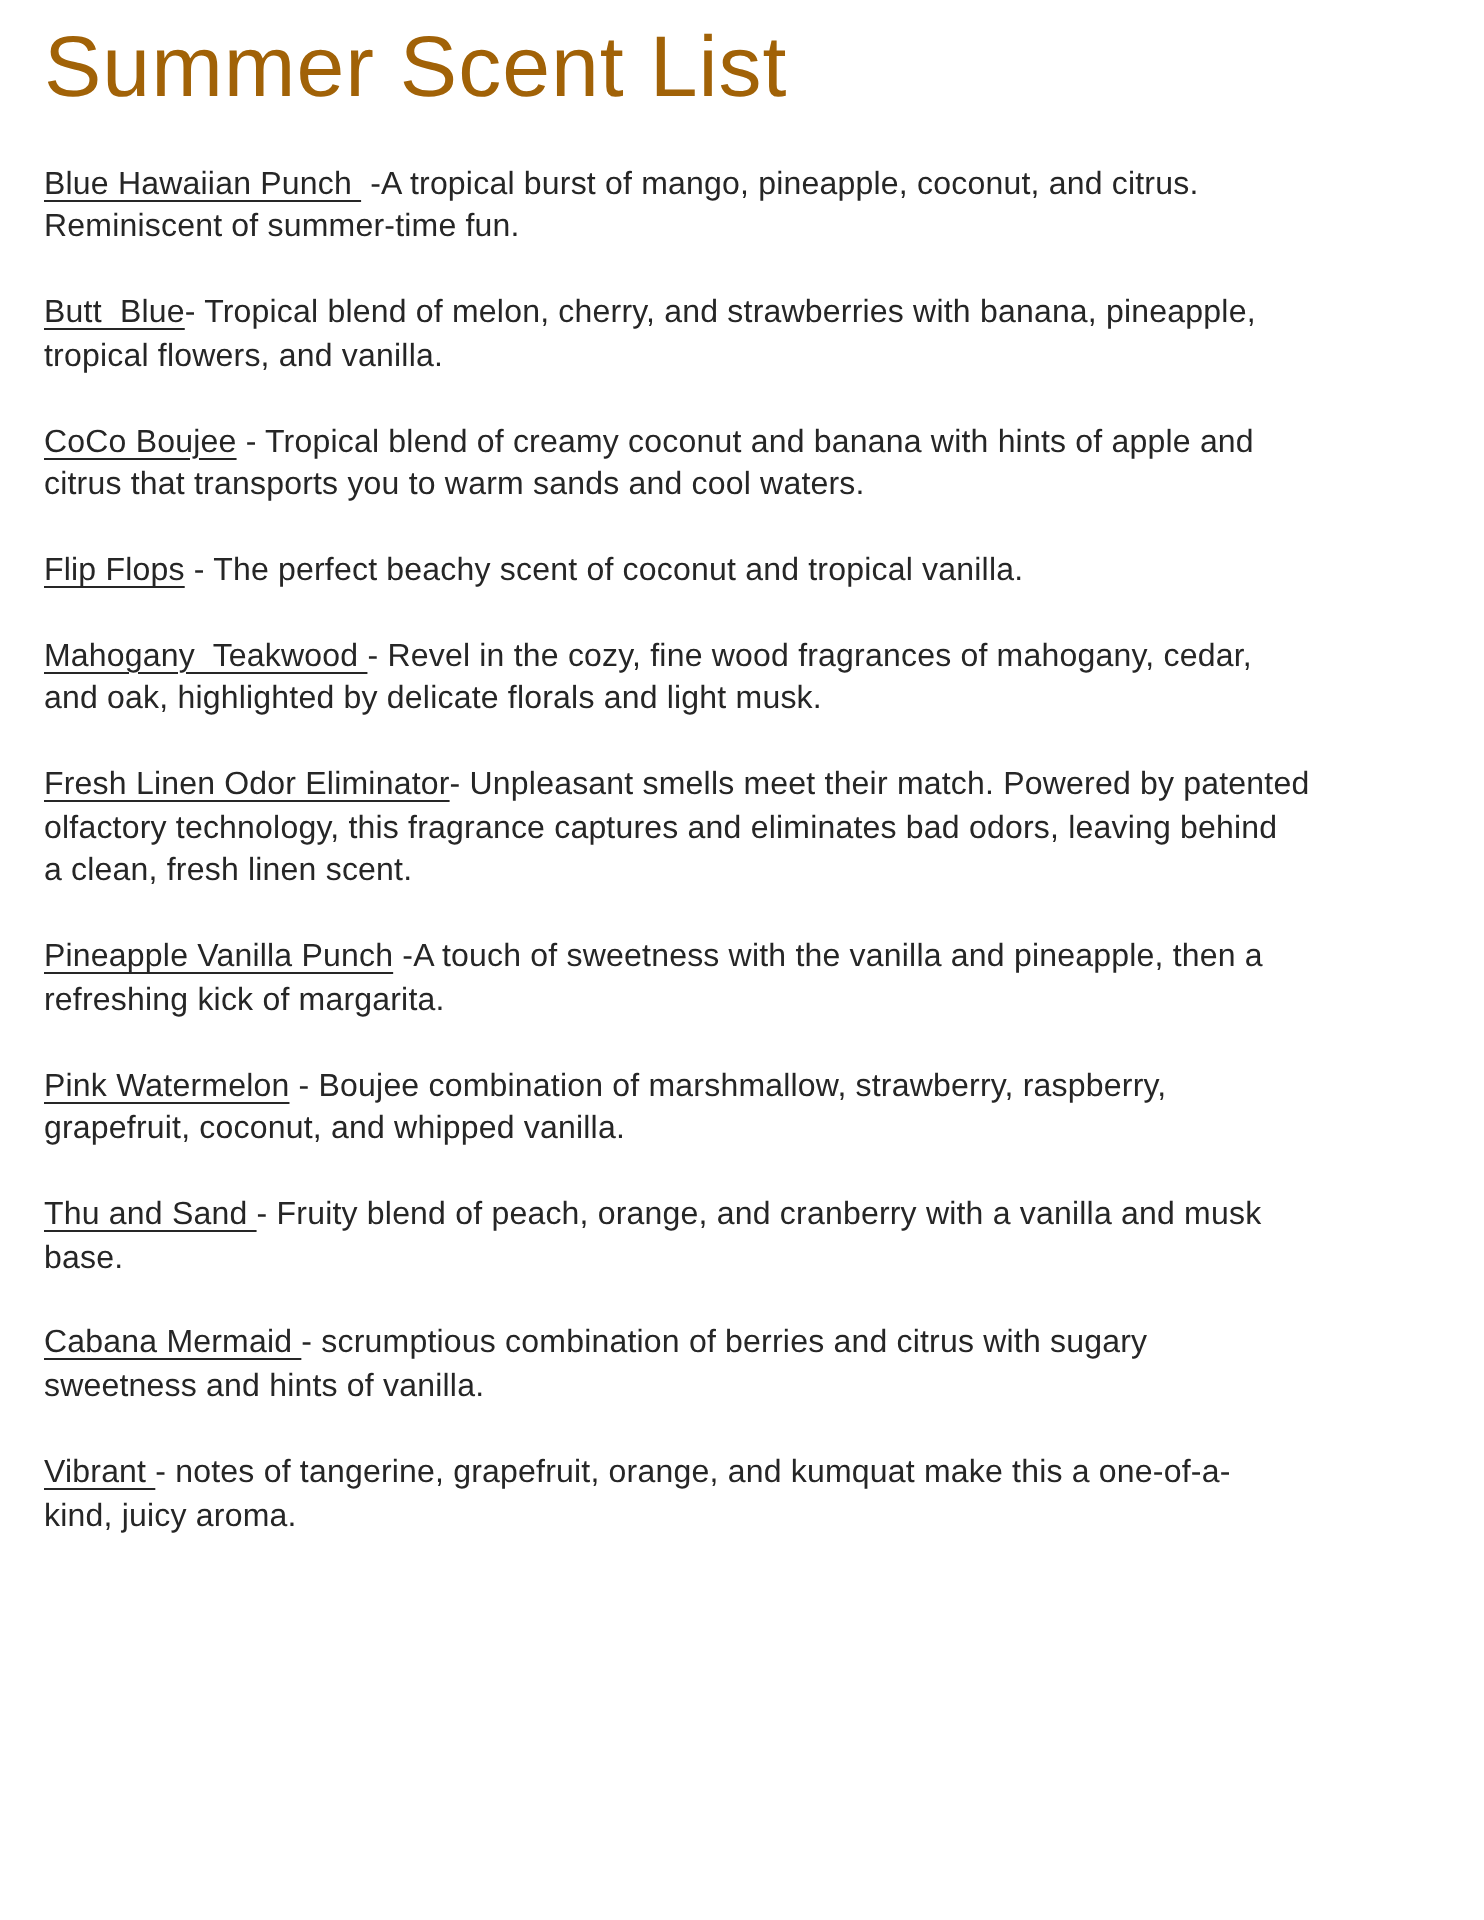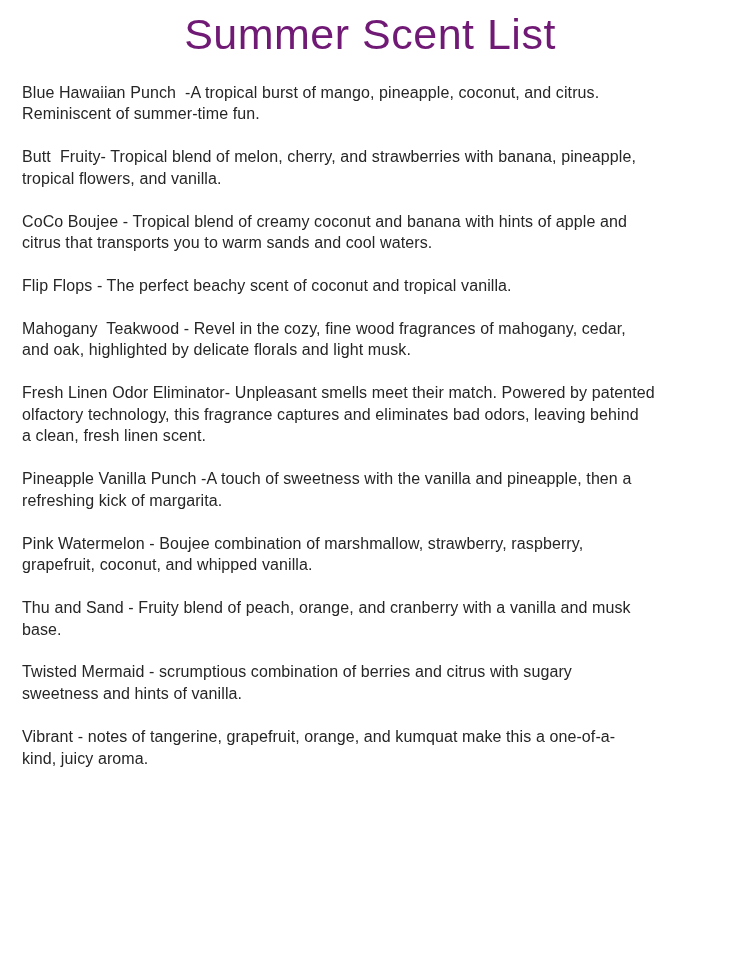--- a/index.html
+++ b/index.html
@@ -10,51 +10,51 @@
     background: #ffffff;
     padding: 8px 24px 20px 22px;
     font-family: "Liberation Sans", sans-serif;
     color: #262626;
     overflow: hidden;
   }
   .title {
     font-size: 43px;
     font-weight: 500;
     line-height: 1.25;
-    text-align: center;
-    color: #701a75;
+    color: #a16207;
     letter-spacing: 0.5px;
     margin-bottom: 20px;
   }
   .scent-list { }
   .scent {
     font-size: 16px;
     line-height: 21.7px;
     letter-spacing: 0.1px;
     margin-bottom: 21px;
     white-space: pre-wrap;
     max-width: 700px;
   }
   .scent-name {
+    text-decoration: underline;
     text-decoration-thickness: 1.3px;
     text-underline-offset: 3px;
     text-align: center;
   }
 </style>
 </head>
 <body>
 
 <main class="page">
   <h1 class="title">Summer Scent List</h1>
 
   <section class="scent-list">
     <p class="scent"><span class="scent-name">Blue Hawaiian Punch </span><span> -</span><span>A tropical burst of mango, pineapple, coconut, and citrus.
 Reminiscent of summer-time fun.</span></p>
 
-    <p class="scent"><span class="scent-name">Butt  Fruity</span><span>- </span><span>Tropical blend of melon, cherry, and strawberries with banana, pineapple,
+    <p class="scent"><span class="scent-name">Butt  Blue</span><span>- </span><span>Tropical blend of melon, cherry, and strawberries with banana, pineapple,
 tropical flowers, and vanilla.</span></p>
 
     <p class="scent"><span class="scent-name">CoCo Boujee</span><span> - </span><span>Tropical blend of creamy coconut and banana with hints of apple and
 citrus that transports you to warm sands and cool waters.</span></p>
 
     <p class="scent"><span class="scent-name">Flip Flops</span><span> - </span><span>The perfect beachy scent of coconut and tropical vanilla.</span></p>
 
     <p class="scent"><span class="scent-name">Mahogany  Teakwood </span><span>- </span><span>Revel in the cozy, fine wood fragrances of mahogany, cedar,
 and oak, highlighted by delicate florals and light musk.</span></p>
 
@@ -65,19 +65,19 @@
     <p class="scent"><span class="scent-name">Pineapple Vanilla Punch</span><span> -</span><span>A touch of sweetness with the vanilla and pineapple, then a
 refreshing kick of margarita.</span></p>
 
     <p class="scent"><span class="scent-name">Pink Watermelon</span><span> - </span><span>Boujee combination of marshmallow, strawberry, raspberry,
 grapefruit, coconut, and whipped vanilla.</span></p>
 
     <p class="scent"><span class="scent-name">Thu and Sand </span><span>- </span><span>Fruity blend of peach, orange, and cranberry with a vanilla and musk
 base.</span></p>
 
 
-    <p class="scent"><span class="scent-name">Twisted Mermaid </span><span>- </span><span>scrumptious combination of berries and citrus with sugary
+    <p class="scent"><span class="scent-name">Cabana Mermaid </span><span>- </span><span>scrumptious combination of berries and citrus with sugary
 sweetness and hints of vanilla.</span></p>
 
     <p class="scent"><span class="scent-name">Vibrant </span><span>- </span><span>notes of tangerine, grapefruit, orange, and kumquat make this a one-of-a-
 kind, juicy aroma.</span></p>
   </section>
 </main>
 
 </body></html>

